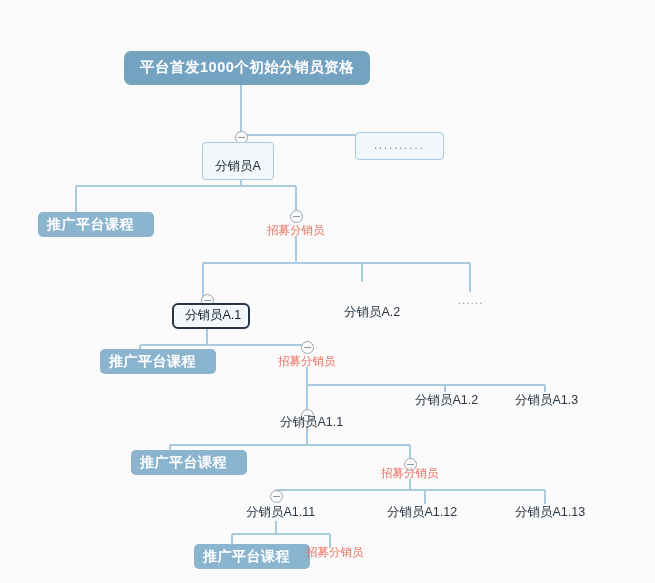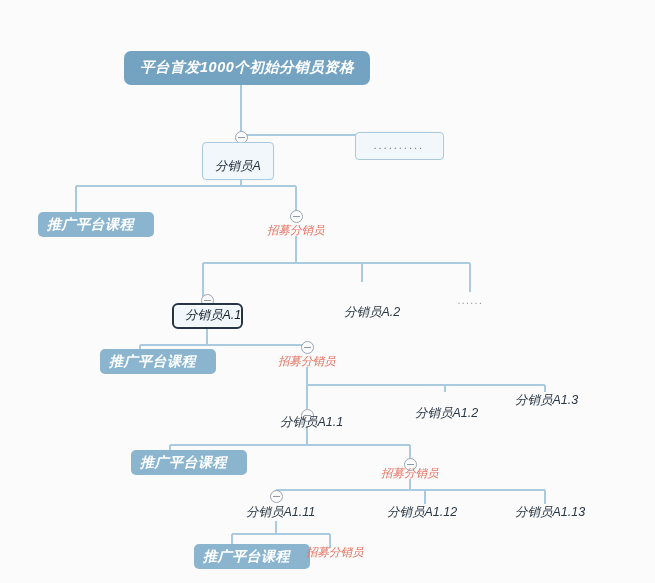--- a/index.html
+++ b/index.html
@@ -3,21 +3,21 @@
 <meta charset="utf-8">
 <style>
   html,body{margin:0;padding:0;}
   body{
     width:655px;height:583px;
     background:#fbfbfb;
     font-family:"Liberation Sans","DejaVu Sans",sans-serif;
     overflow:hidden;
     position:relative;
   }
-  #canvas{position:absolute;inset:0;width:584px;height:583px;font-style:italic;}
+  #canvas{position:absolute;inset:0;width:584px;height:583px;}
   #links{position:absolute;left:0;top:0;width:655px;height:583px;pointer-events:none;}
 
   .node{position:absolute;white-space:nowrap;box-sizing:border-box;}
 
   
   .n-root{
     background:#74a3c2;
     color:#ffffff;
     border-radius:7px;
     font-size:14.5px;
@@ -56,21 +56,21 @@
     font-size:11px;
     padding:7px 18px 8px 18px;
   }
   
   .n-sel{
     background:#f2f7fb;
     border:2px solid #253547;
     border-radius:6px;
     color:#14202c;
     font-size:12.5px;
-    padding:4px 0 5px 11px;
+    padding:4px 7px 5px 11px;
     line-height:1;
     box-shadow:0 0 0 1px #ffffff inset;
     text-align:center;
   }
   
   .n-plain{
     color:#2a3744;
     font-size:12.5px;
     line-height:1;
     padding:2px 3px;
@@ -174,21 +174,21 @@
   <div class="node n-plain ellip" style="left:455px;top:294px;">......</div>
 
   <div class="node n-chip" style="left:100px;top:349px;">推广平台课程</div>
 
   <div class="toggle" style="left:301px;top:341px;"></div>
   <div class="node n-red" style="left:275px;top:354px;">招募分销员</div>
 
   <div class="toggle" style="left:301px;top:409px;"></div>
   <div class="node n-plain" style="left:277px;top:414px;">分销员A1.1</div>
 
-  <div class="node n-plain" style="left:412px;top:392px;margin-top:13px;">分销员A1.2</div>
+  <div class="node n-plain" style="left:412px;top:392px;">分销员A1.2</div>
 
   <div class="node n-plain" style="left:512px;top:392px;">分销员A1.3</div>
 
   <div class="node n-chip" style="left:131px;top:450px;">推广平台课程</div>
 
   <div class="toggle" style="left:404px;top:458px;"></div>
   <div class="node n-red" style="left:378px;top:466px;">招募分销员</div>
 
   <div class="toggle" style="left:270px;top:490px;"></div>
   <div class="node n-plain" style="left:243px;top:504px;">分销员A1.11</div>

